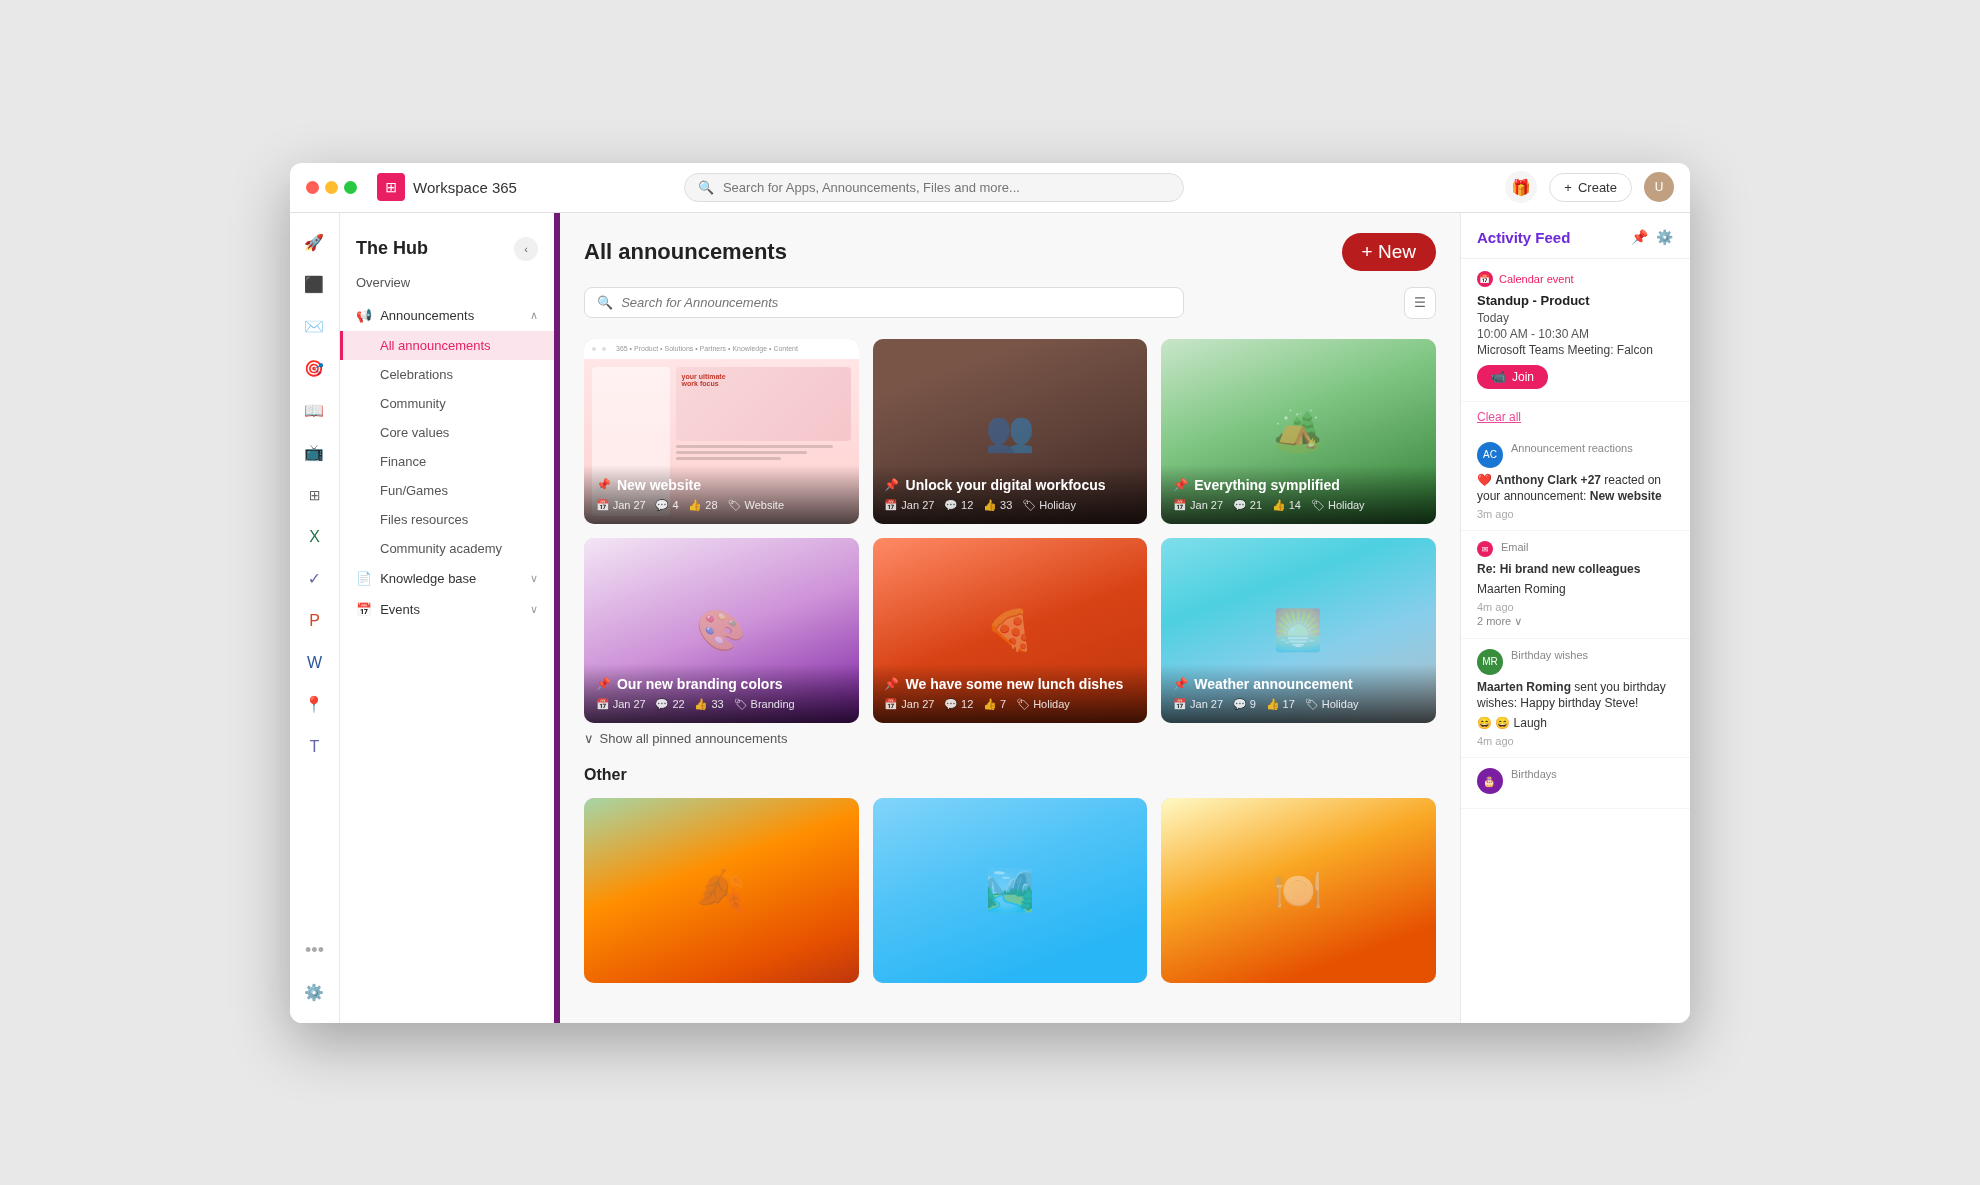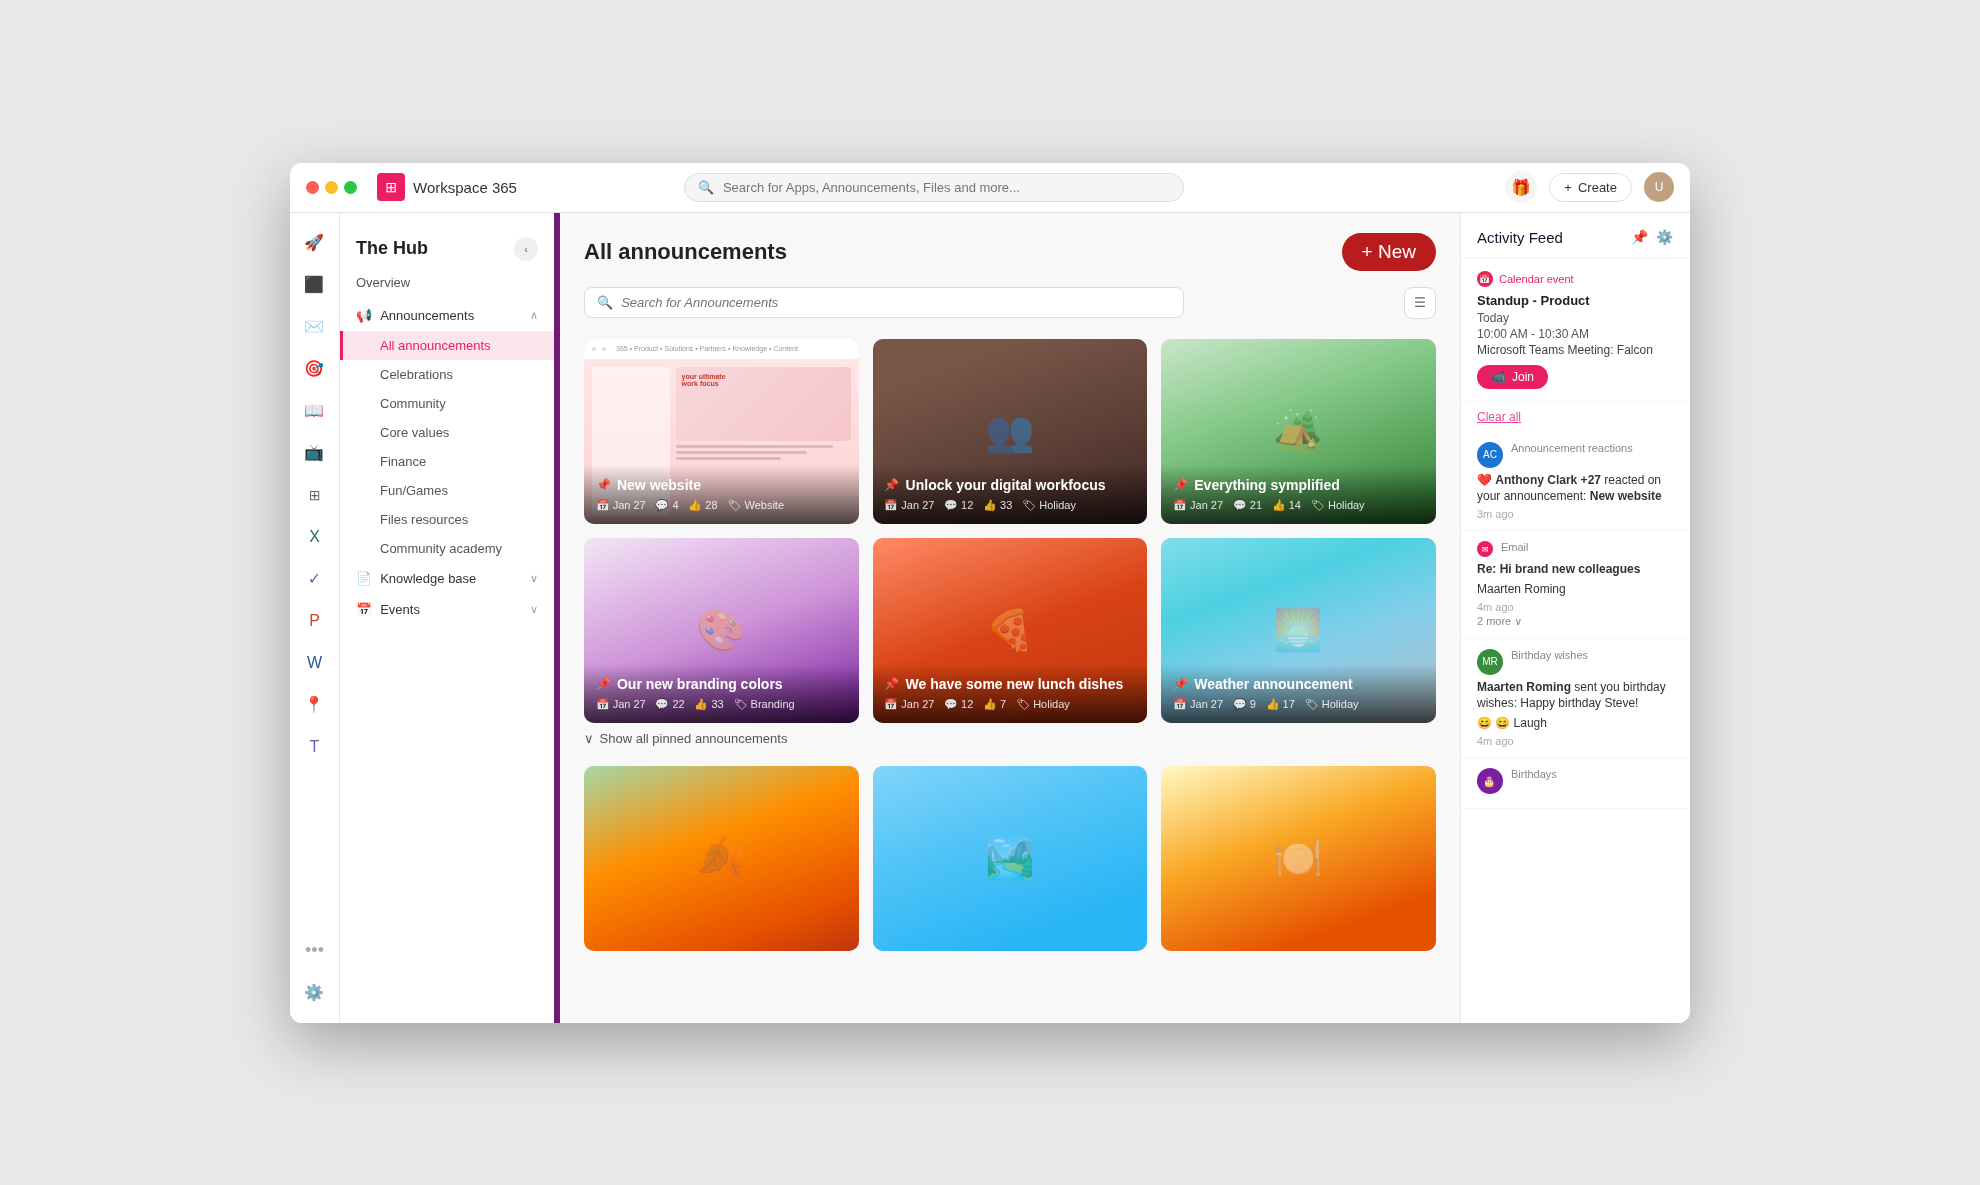--- a/index.html
+++ b/index.html
@@ -263,21 +263,21 @@
       padding: 0;
     }
     .activity-feed::-webkit-scrollbar { width: 4px; }
     .activity-feed::-webkit-scrollbar-thumb { background: #ddd; border-radius: 2px; }
 
     .activity-header {
       display: flex; align-items: center; justify-content: space-between;
       padding: 16px 16px 12px;
       border-bottom: 1px solid #f0f0f0;
     }
-    .activity-title { font-size: 15px; font-weight: 400; color: #0f172a; text-align: center; }
+    .activity-title { font-size: 15px; font-weight: 700; color: #6d28d9; text-align: center; }
     .activity-icons { display: flex; gap: 8px; }
     .activity-icon-btn { color: #999; font-size: 14px; cursor: pointer; }
 
     .calendar-event {
       padding: 12px 16px;
       border-bottom: 1px solid #f5f5f5;
     }
     .cal-badge {
       display: flex; align-items: center; gap: 6px;
       font-size: 11px; color: #e91e63; margin-bottom: 6px;
@@ -634,20 +634,21 @@
             </div>
           </div>
         </div>
       </div>
 
       <div class="show-all-pinned">
         <span>∨</span>
         <span>Show all pinned announcements</span>
       </div>
 
+      <div class="other-title">Other</div>
 
       <div class="cards-grid">
         <div class="card">
           <div class="card-bg photo-leaves"></div>
         </div>
         <div class="card">
           <div class="card-bg photo-river"></div>
         </div>
         <div class="card">
           <div class="card-bg photo-dishes"></div>

